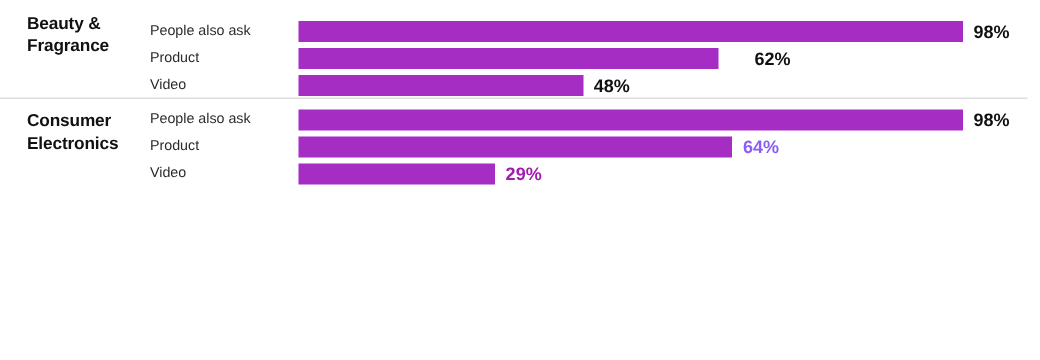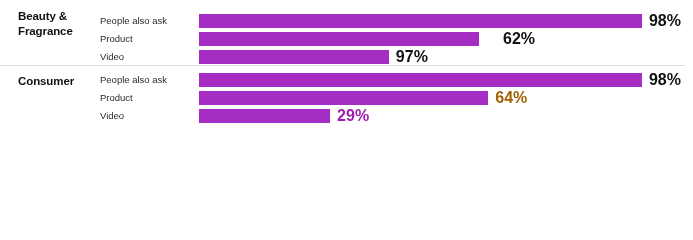--- a/index.html
+++ b/index.html
@@ -77,21 +77,21 @@
   .bar {
     position: absolute;
     left: 0;
     top: 0;
     height: 14px;
     background: #A62DC4;
   }
   .bar-value {
     position: absolute;
     top: 0px;
-    font-size: 16px;
+    font-size: 12px;
     font-weight: bold;
     line-height: 14px;
     color: #111111;
     white-space: nowrap;
   }
 </style>
 </head>
 <body>
 
 <div id="chart-root">
@@ -116,46 +116,47 @@
         <div class="bar-track">
           <div class="bar" style="width: 280.24px; background: rgb(166, 45, 196);"></div>
           <div class="bar-value" style="left: 304px; color: rgb(17, 17, 17);">62%</div>
         </div>
       </div>
 
       <div class="row" style="top:50px;">
         <div class="row-label" style="color: rgb(43, 43, 43);">Video</div>
         <div class="bar-track">
           <div class="bar" style="width: 189.84px; background: rgb(166, 45, 196);"></div>
-          <div class="bar-value" style="left: 196.84px; color: rgb(17, 17, 17);">97%</div>
+          <div class="bar-value" style="left: 196.84px; color: rgb(17, 17, 17);">48%</div>
         </div>
       </div>
 
     </div>
   </div>
 
   <div class="group with-divider" style="border-top-color: rgb(221, 221, 221);">
     <div class="group-label">
       <span>Consumer</span><br>
+      <span>Electronics</span>
     </div>
     <div class="rows">
 
       <div class="row" style="top:7px;">
         <div class="row-label" style="color: rgb(43, 43, 43);">People also ask</div>
         <div class="bar-track">
           <div class="bar" style="width: 442.96px; background: rgb(166, 45, 196);"></div>
           <div class="bar-value" style="left: 449.96px; color: rgb(17, 17, 17);">98%</div>
         </div>
       </div>
 
       <div class="row" style="top:25px;">
         <div class="row-label" style="color: rgb(43, 43, 43);">Product</div>
         <div class="bar-track">
           <div class="bar" style="width: 289.28px; background: rgb(166, 45, 196);"></div>
-          <div class="bar-value" style="left: 296.28px; color: #a16207;">64%</div>
+          <div class="bar-value" style="left: 296.28px; color: #8b5cf6;">64%</div>
         </div>
       </div>
 
       <div class="row" style="top:43px;">
         <div class="row-label" style="color: rgb(43, 43, 43);">Video</div>
         <div class="bar-track">
           <div class="bar" style="width: 131.08px; background: rgb(166, 45, 196);"></div>
           <div class="bar-value" style="left: 138.08px; color: #a21caf;">29%</div>
         </div>
       </div>

